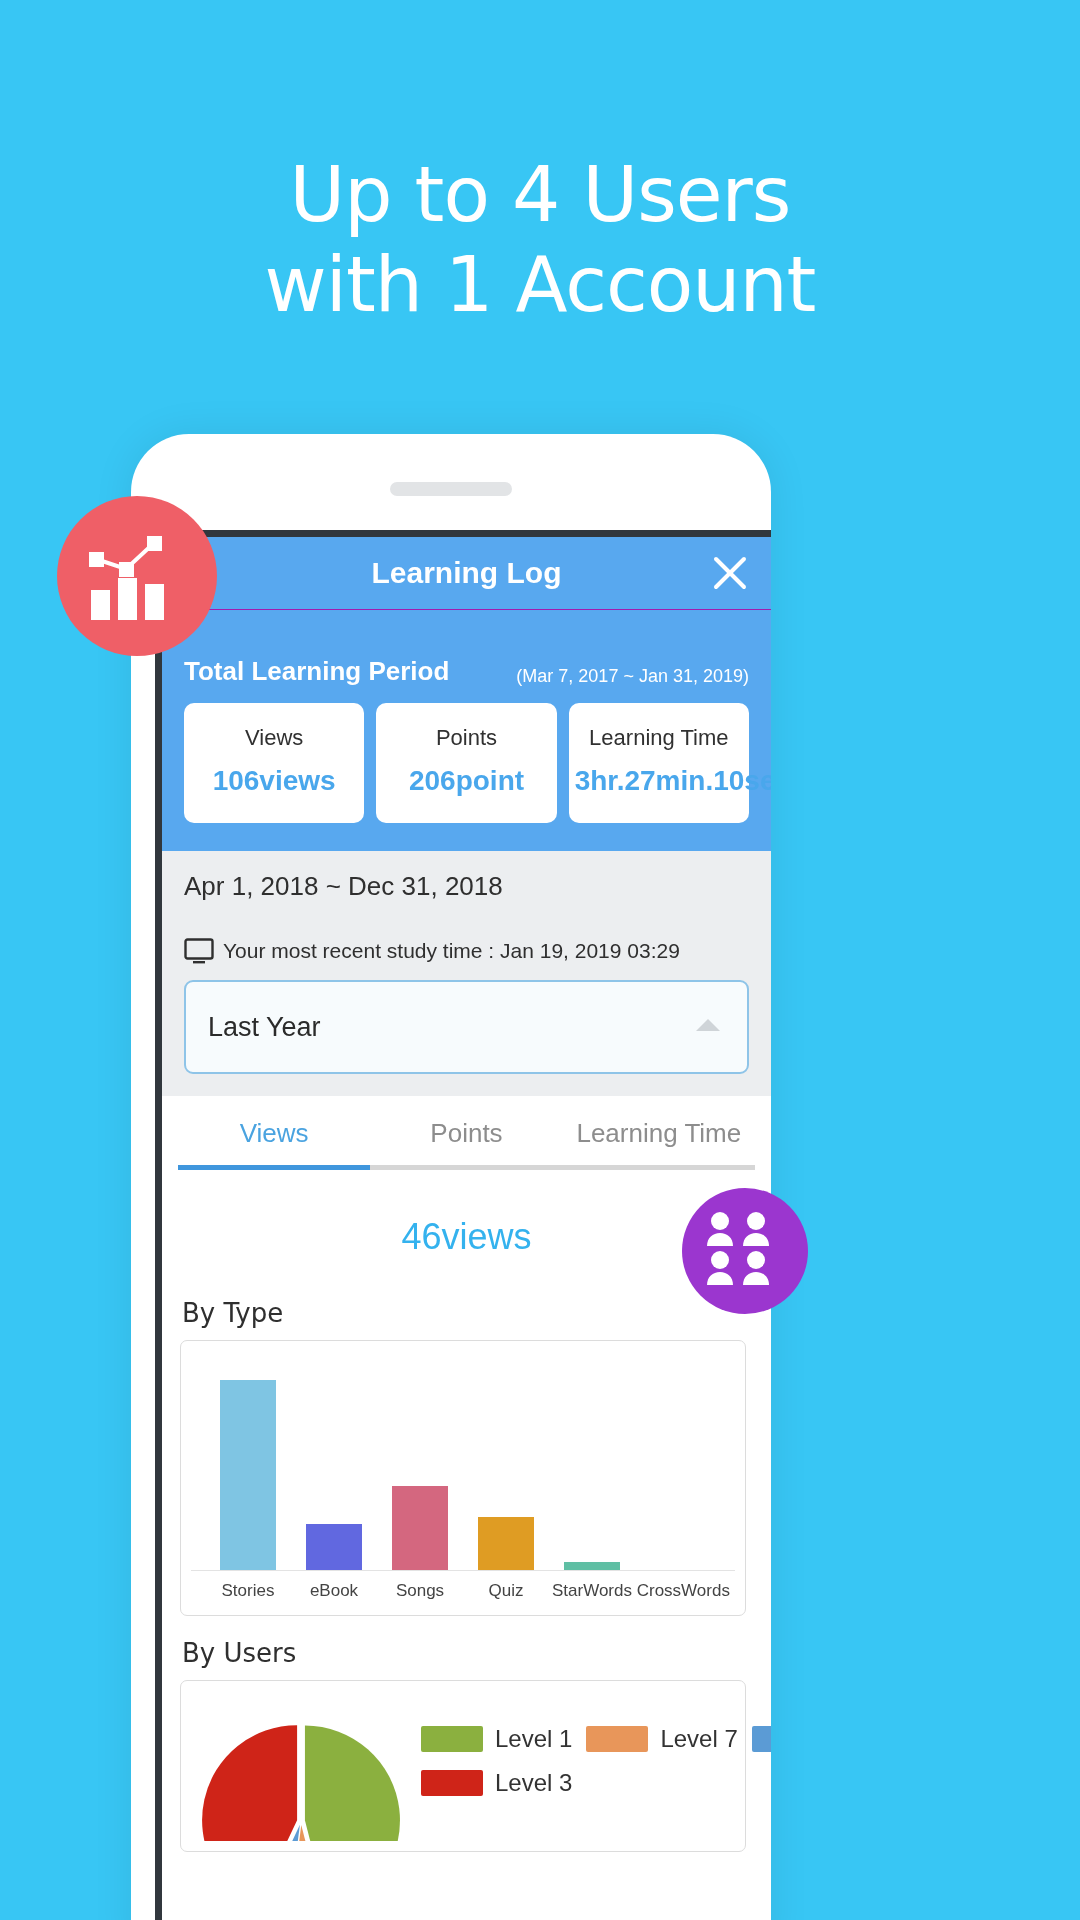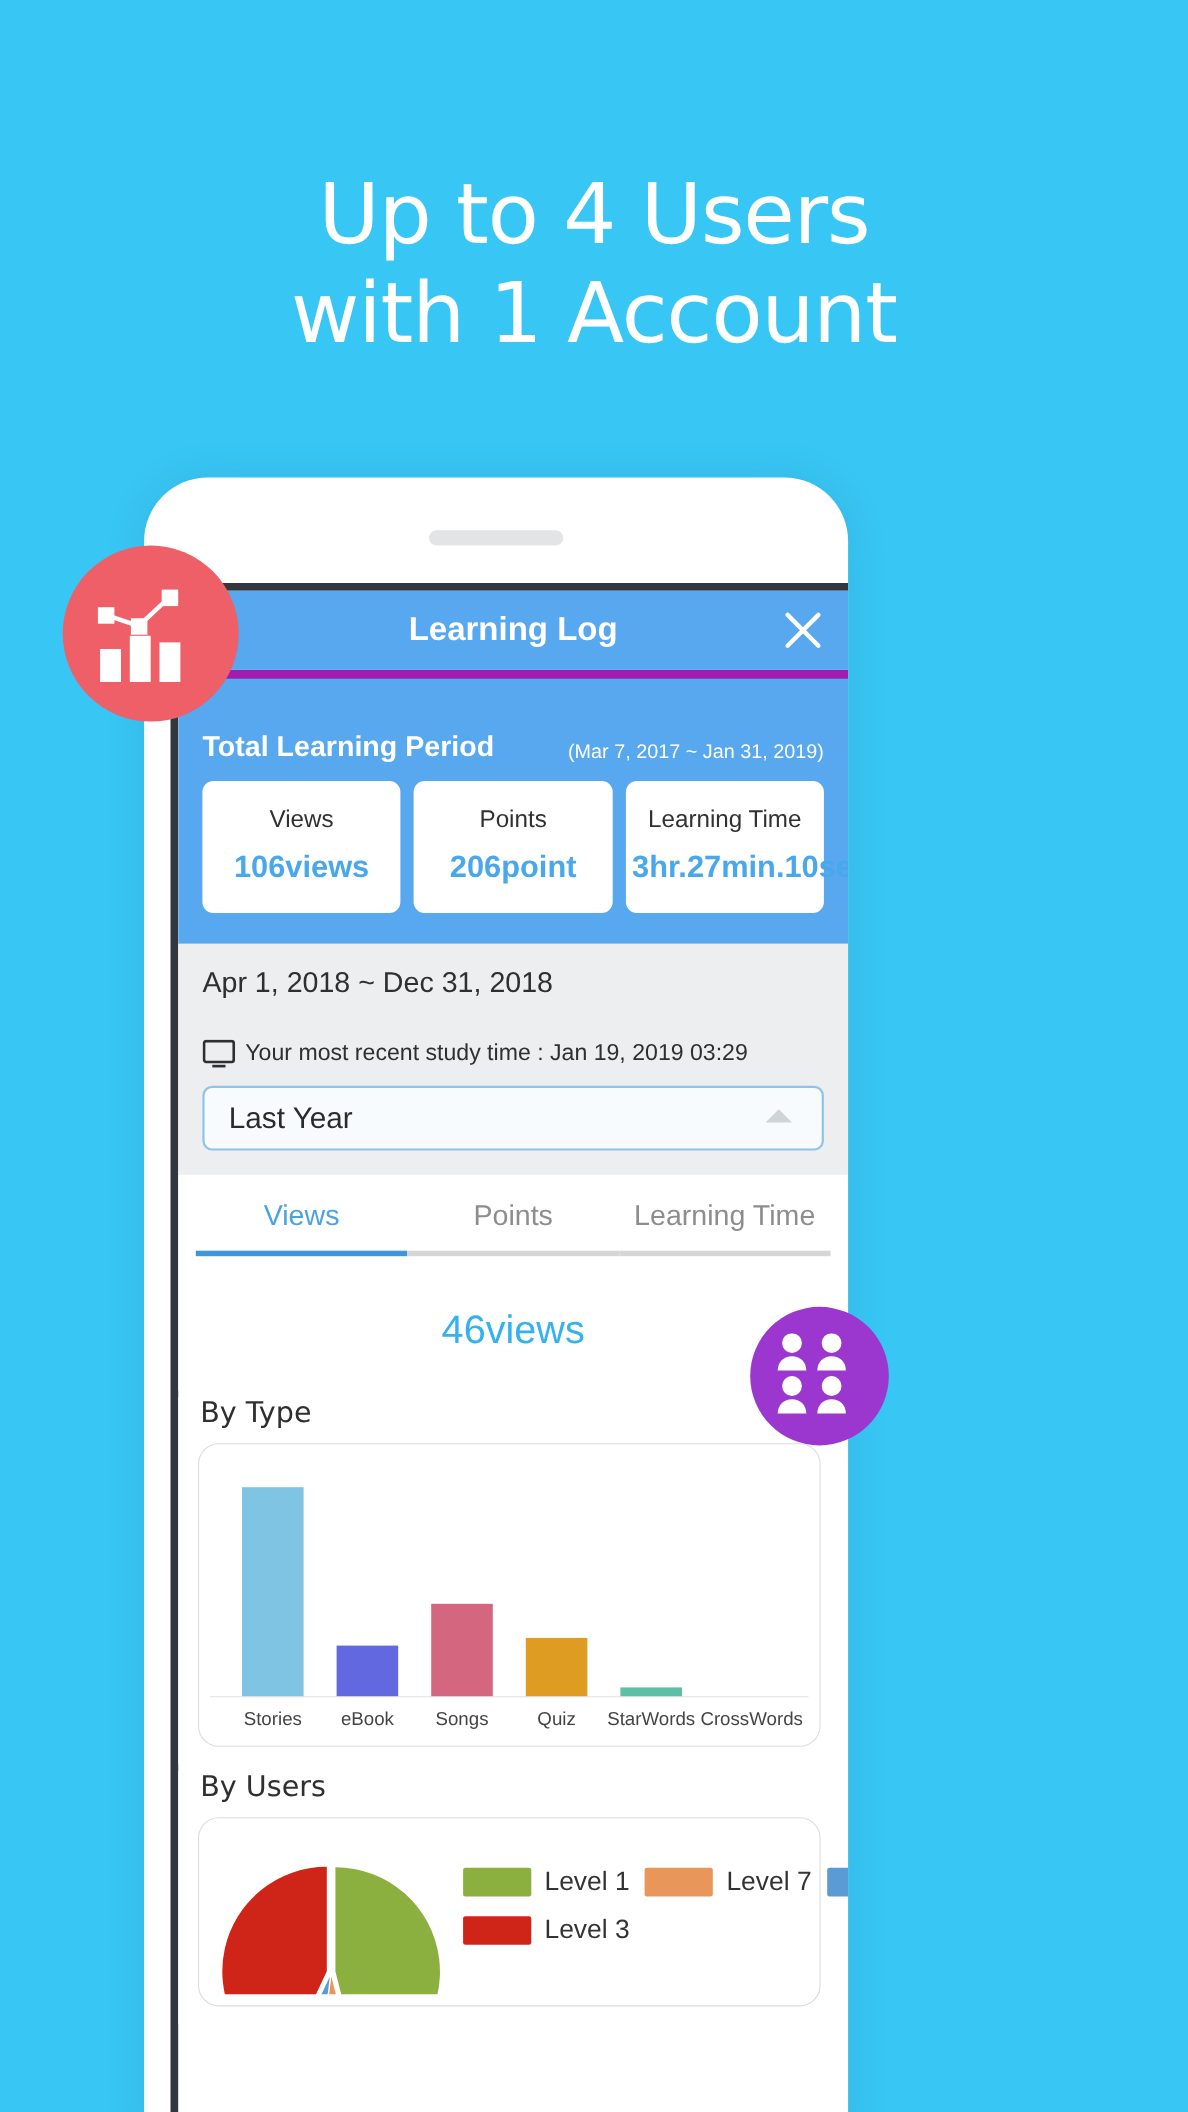--- a/index.html
+++ b/index.html
@@ -73,21 +73,21 @@
     right:18px; top:50%;
     transform:translateY(-50%);
     width:46px; height:46px;
     display:flex; align-items:center; justify-content:center;
   }
   .close-btn svg{ display:block; }
 
   
   .summary{
     background:#58a8ef;
-    border-top:8px solid #a21caf;
+    border-top:1px solid #a21caf;
     padding:20px 22px 28px 22px;
   }
   .sum-head{
     display:flex;
     align-items:flex-end;
     justify-content:space-between;
     margin-bottom:16px;
   }
   .sum-head .lbl{
     color:#ffffff;
@@ -144,21 +144,21 @@
     white-space:nowrap;
     margin-bottom:16px;
     margin-top:36px;
   }
   .monitor-icon{ display:block; }
   .select{
     position:relative;
     background:#f7fbfd;
     border:2px solid #8ec4e8;
     border-radius:9px;
-    height:59px;
+    height:94px;
     display:flex;
     align-items:center;
     padding:0 22px;
   }
   .select .sv{
     font-size:27px;
     color:#2b2b2b;
   }
   .caret{
     position:absolute;
@@ -198,21 +198,21 @@
   .section{ background:#ffffff; padding:0 25px 16px 18px; }
   .section h3{
     font-size:26px;
     font-weight:400;
     color:#2f2f2f;
     margin:6px 0 12px 2px;
     font-family:"DejaVu Sans", sans-serif;
   }
   .panel{
     border:1px solid #dcdcdc;
-    border-radius:19px;
+    border-radius:7px;
     background:#ffffff;
     padding:18px 10px 10px 10px;
   }
 
   
   .barchart{
     position:relative;
     height:212px;
     display:flex;
     align-items:flex-end;

